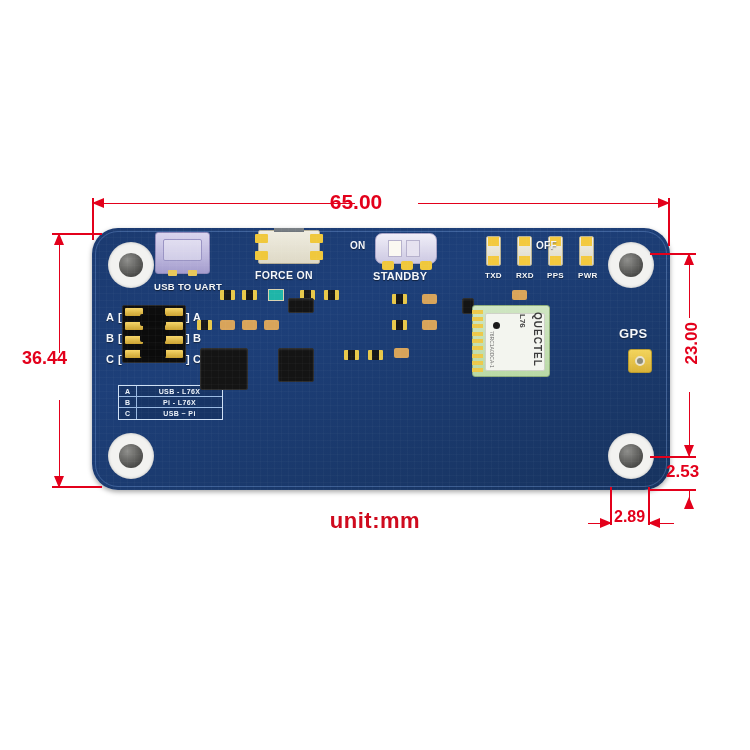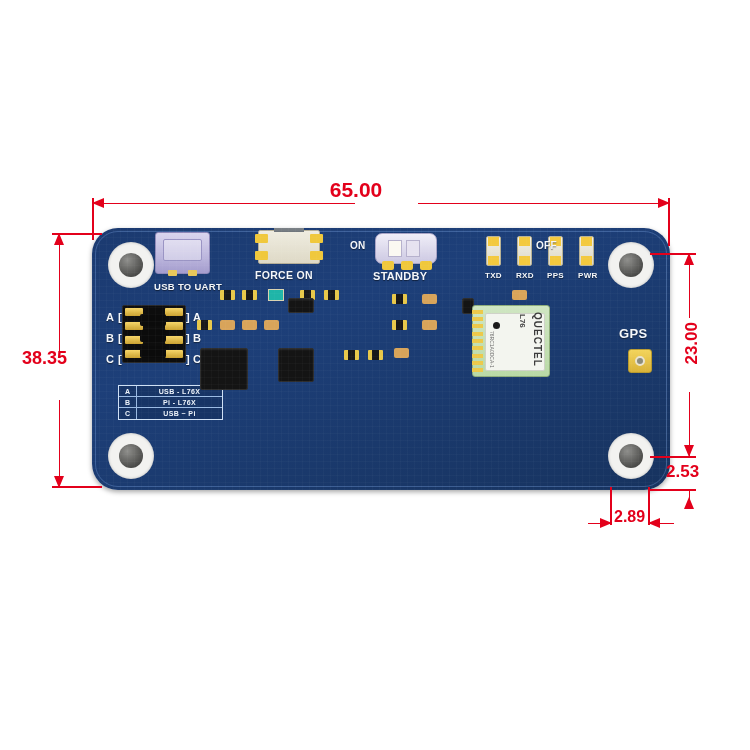--- a/index.html
+++ b/index.html
@@ -357,29 +357,29 @@
       </div>
 
   </div>
 
   <div class="ext" style="left:92px; top:198px; width:1.6px; height:42px;"></div>
   <div class="ext" style="left:668px; top:198px; width:1.6px; height:48px;"></div>
   <div class="dline-h" style="left:100px; top:203px; width:255px;"></div>
   <div class="dline-h" style="left:418px; top:203px; width:250px;"></div>
   <div class="arrow ar-left" style="left:92px; top:198px;"></div>
   <div class="arrow ar-right" style="left:658px; top:198px;"></div>
-  <div class="dtext" style="left:356px; top:178px; font-size:21px; transform:translateX(-50%);">65.00</div>
+  <div class="dtext" style="left:356px; top:190px; font-size:21px; transform:translateX(-50%);">65.00</div>
 
   <div class="ext" style="left:52px; top:233px; width:50px; height:1.6px;"></div>
   <div class="ext" style="left:52px; top:486px; width:50px; height:1.6px;"></div>
   <div class="dline-v" style="left:59px; top:233px; height:120px;"></div>
   <div class="dline-v" style="left:59px; top:400px; height:87px;"></div>
   <div class="arrow ar-up" style="left:54px; top:233px;"></div>
   <div class="arrow ar-down" style="left:54px; top:476px;"></div>
-  <div class="dtext" style="left:22px; top:348px; font-size:18px;">38.35</div>
+  <div class="dtext" style="left:22px; top:348px; font-size:18px;">36.44</div>
 
   <div class="ext" style="left:650px; top:253px; width:46px; height:1.6px;"></div>
   <div class="ext" style="left:650px; top:456px; width:46px; height:1.6px;"></div>
   <div class="dline-v" style="left:689px; top:253px; height:65px;"></div>
   <div class="dline-v" style="left:689px; top:392px; height:64px;"></div>
   <div class="arrow ar-up" style="left:684px; top:253px;"></div>
   <div class="arrow ar-down" style="left:684px; top:445px;"></div>
   <div class="dtext vtext" style="left:682px; top:322px; font-size:17px;">23.00</div>
 
   <div class="ext" style="left:650px; top:489px; width:46px; height:1.6px;"></div>
@@ -388,13 +388,14 @@
   <div class="dtext" style="left:666px; top:462px; font-size:17px;">2.53</div>
 
   <div class="ext" style="left:610px; top:487px; width:1.6px; height:38px;"></div>
   <div class="ext" style="left:648px; top:487px; width:1.6px; height:38px;"></div>
   <div class="dline-h" style="left:588px; top:523px; width:24px;"></div>
   <div class="dline-h" style="left:648px; top:523px; width:26px;"></div>
   <div class="arrow ar-right" style="left:600px; top:518px;"></div>
   <div class="arrow ar-left" style="left:648px; top:518px;"></div>
   <div class="dtext" style="left:614px; top:508px; font-size:16px;">2.89</div>
 
+  <div class="unit">unit:mm</div>
 </div>
 
 </body></html>

